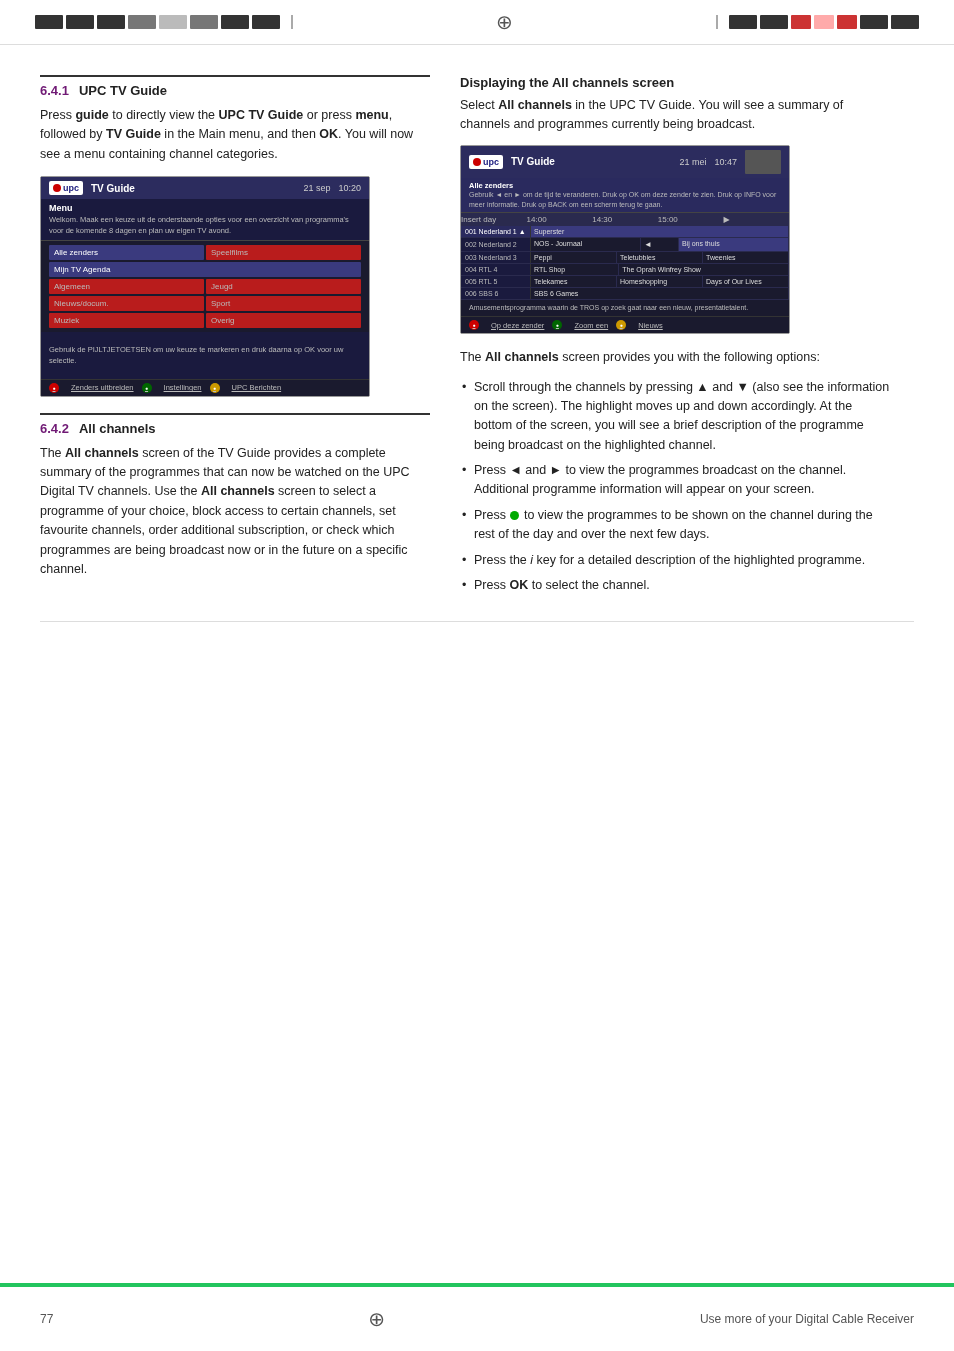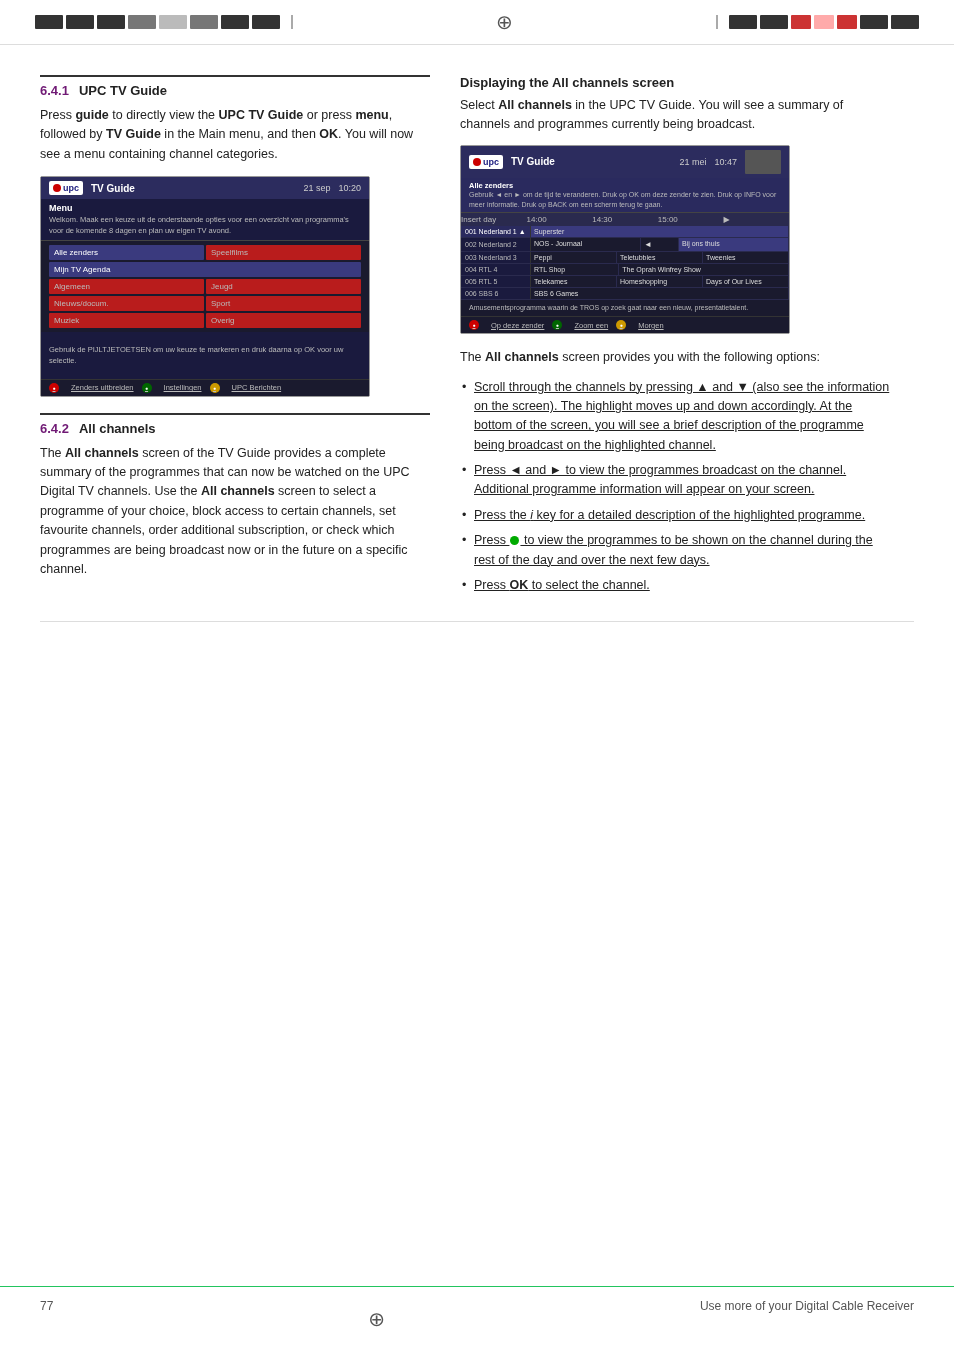--- a/index.html
+++ b/index.html
@@ -254,21 +254,20 @@
       font-weight: bold;
       color: #222;
       margin-bottom: 6px;
     }
 
     
     .bullet-list {
       list-style: none;
       padding: 0;
       margin: 0;
-      text-decoration: underline;
     }
     .bullet-list li {
       font-size: 12.5px;
       line-height: 1.55;
       color: #222;
       padding-left: 14px;
       position: relative;
       margin-bottom: 6px;
     }
     .bullet-list li::before {
@@ -290,22 +289,23 @@
     .icon-yellow { background: #ddaa00; }
 
     
     .bottom-bar {
       position: absolute;
       bottom: 0;
       left: 0;
       right: 0;
       display: flex;
       justify-content: space-between;
+      align-items: center;
       padding: 12px 40px;
-      border-top: 1px solid #22c55e;
+      border-top: 4px solid #22c55e;
     }
     .page-number {
       font-size: 12px;
       color: #555;
     }
     .footer-text {
       font-size: 12px;
       color: #555;
     }
 
@@ -604,41 +604,41 @@
           <div class="footer-btn">
             <div class="btn-circle btn-red">●</div>
             <span>Op deze zender</span>
           </div>
           <div class="footer-btn">
             <div class="btn-circle btn-green">●</div>
             <span>Zoom een</span>
           </div>
           <div class="footer-btn">
             <div class="btn-circle btn-yellow">●</div>
-            <span>Morgen</span>
+            <span>Nieuws</span>
           </div>
         </div>
       </div>
 
       <p class="body-text">
         The <b>All channels</b> screen provides you with the following options:
       </p>
 
       <ul class="bullet-list">
         <li>
           Scroll through the channels by pressing ▲ and ▼ (also see the information on the screen). The highlight moves up and down accordingly. At the bottom of the screen, you will see a brief description of the programme being broadcast on the highlighted channel.
         </li>
         <li>
           Press ◄ and ► to view the programmes broadcast on the channel. Additional programme information will appear on your screen.
         </li>
         <li>
-          Press the <i>i</i> key for a detailed description of the highlighted programme.
+          Press <span class="inline-icon icon-green"></span> to view the programmes to be shown on the channel during the rest of the day and over the next few days.
         </li>
         <li>
-          Press <span class="inline-icon icon-green"></span> to view the programmes to be shown on the channel during the rest of the day and over the next few days.
+          Press the <i>i</i> key for a detailed description of the highlighted programme.
         </li>
         <li>
           Press <b>OK</b> to select the channel.
         </li>
       </ul>
 
     </div>
   </div>
 
   <hr class="h-rule">

